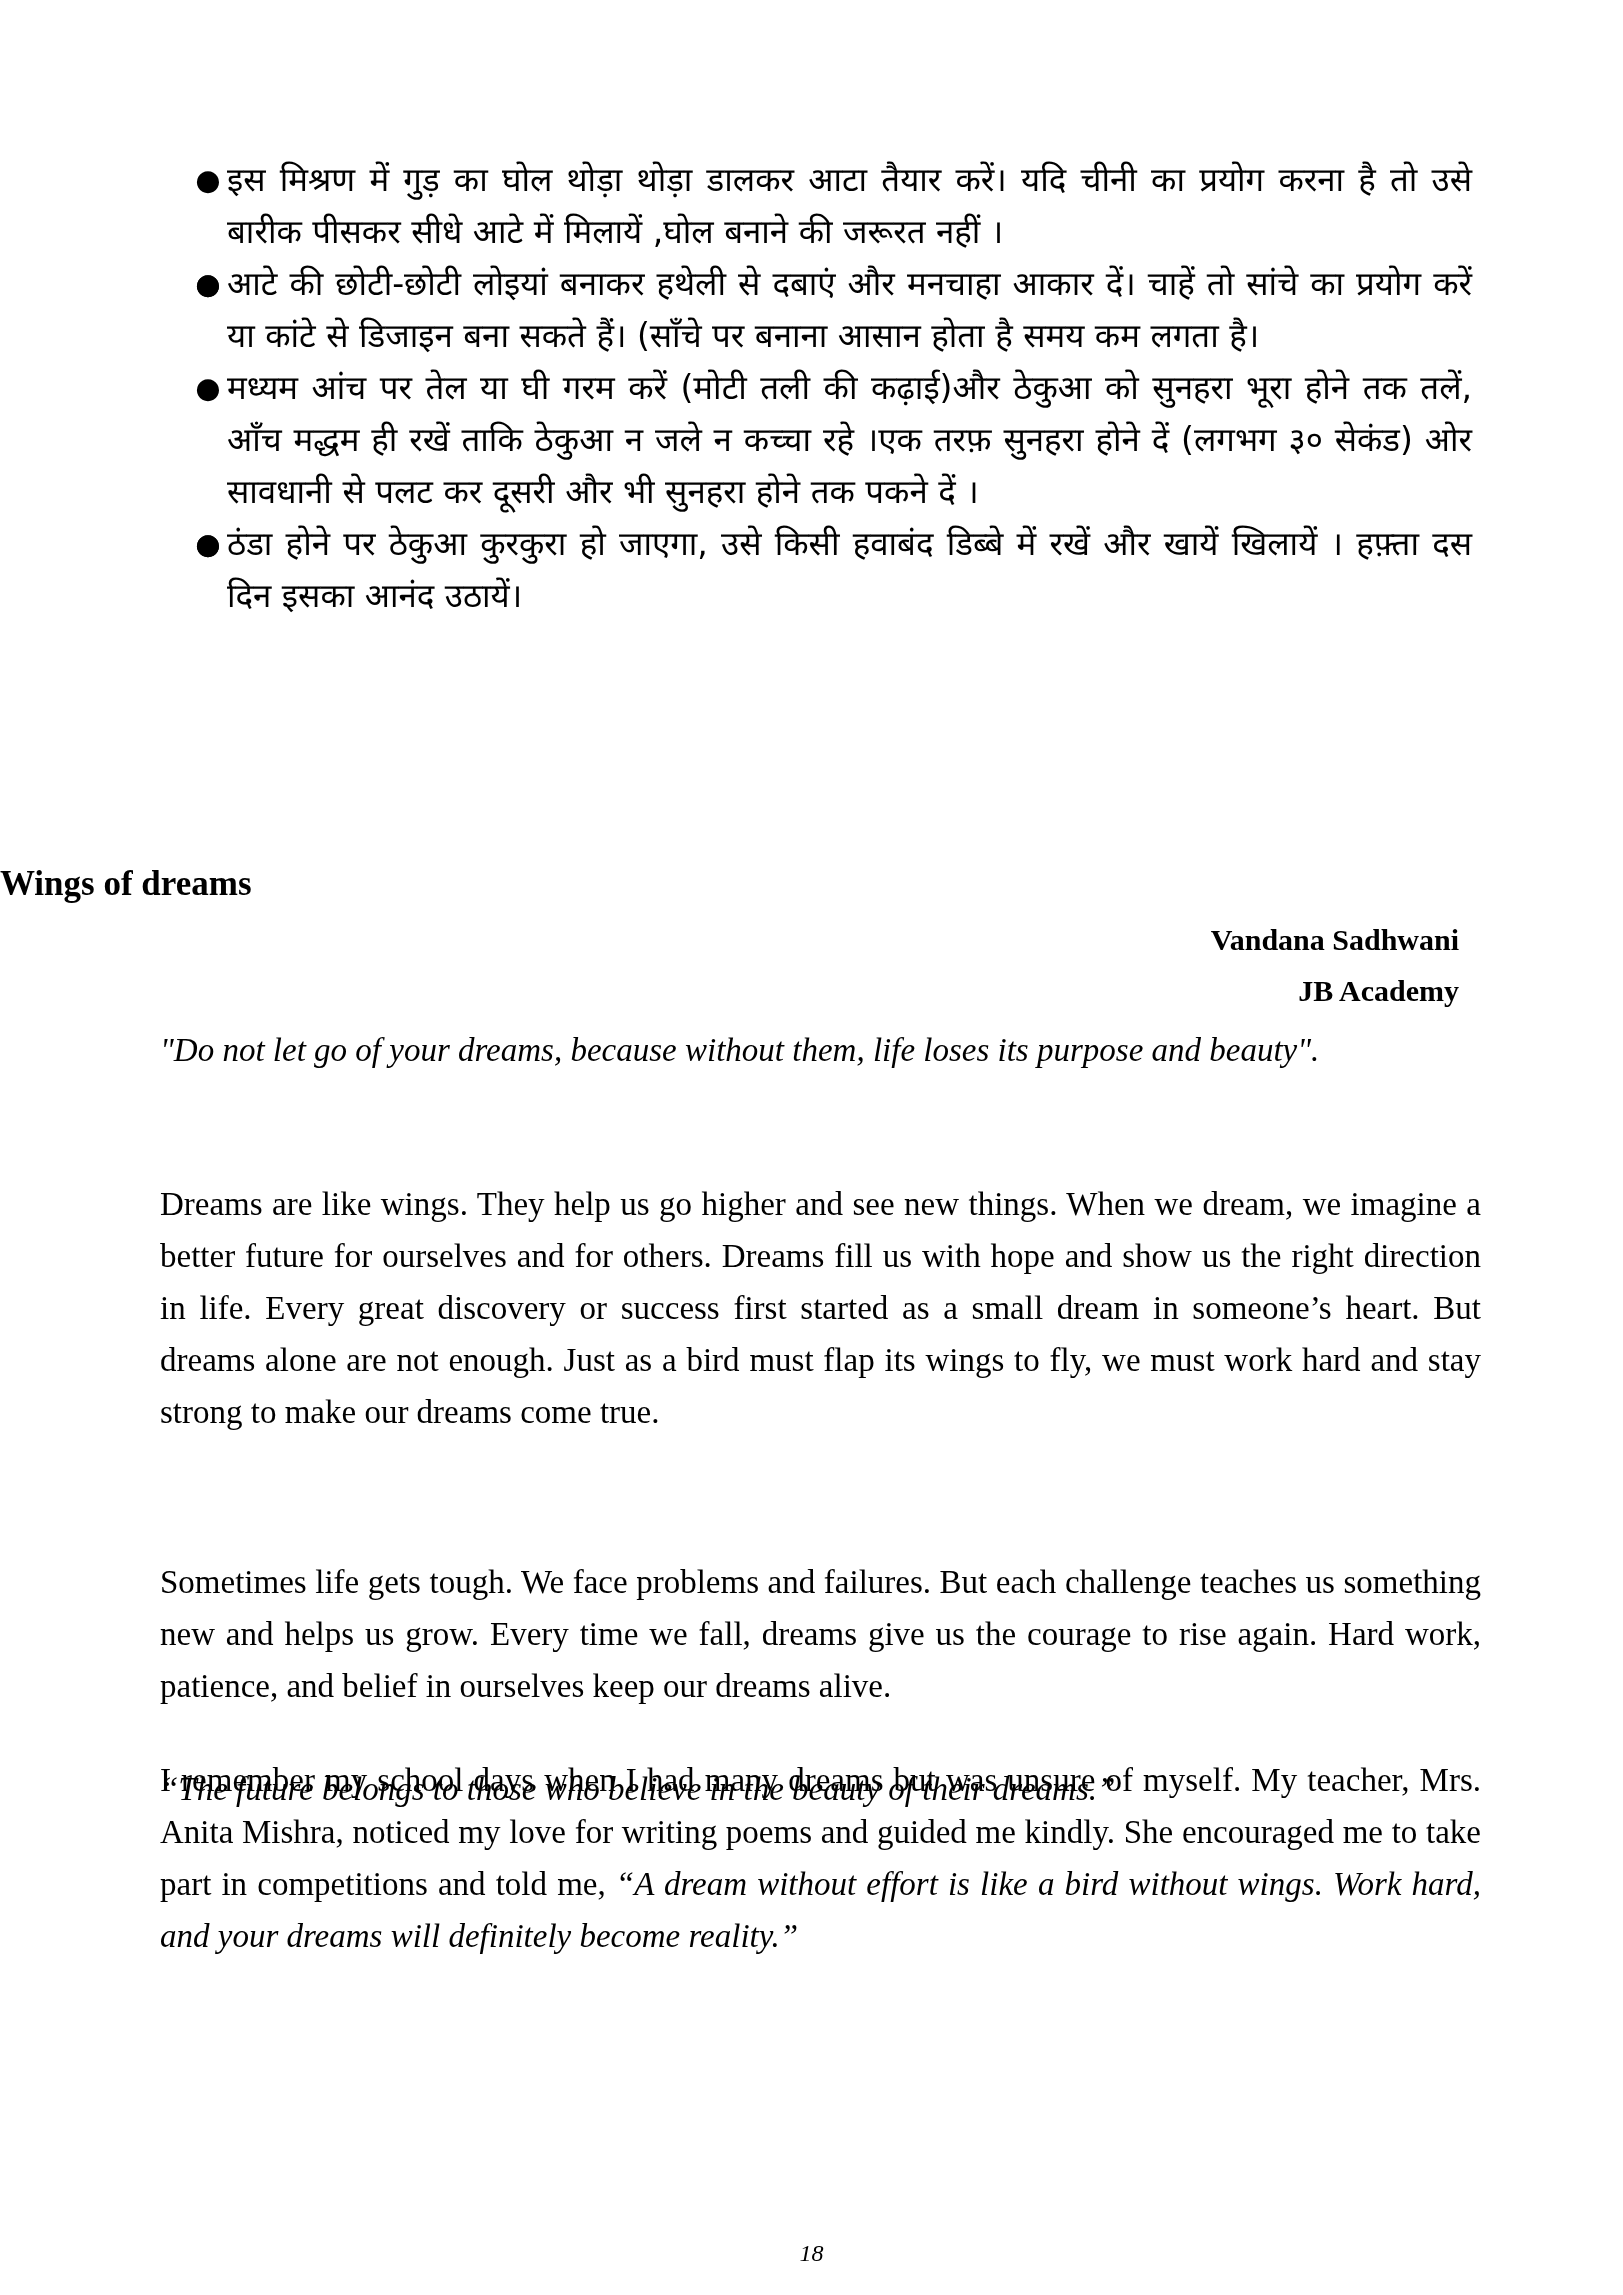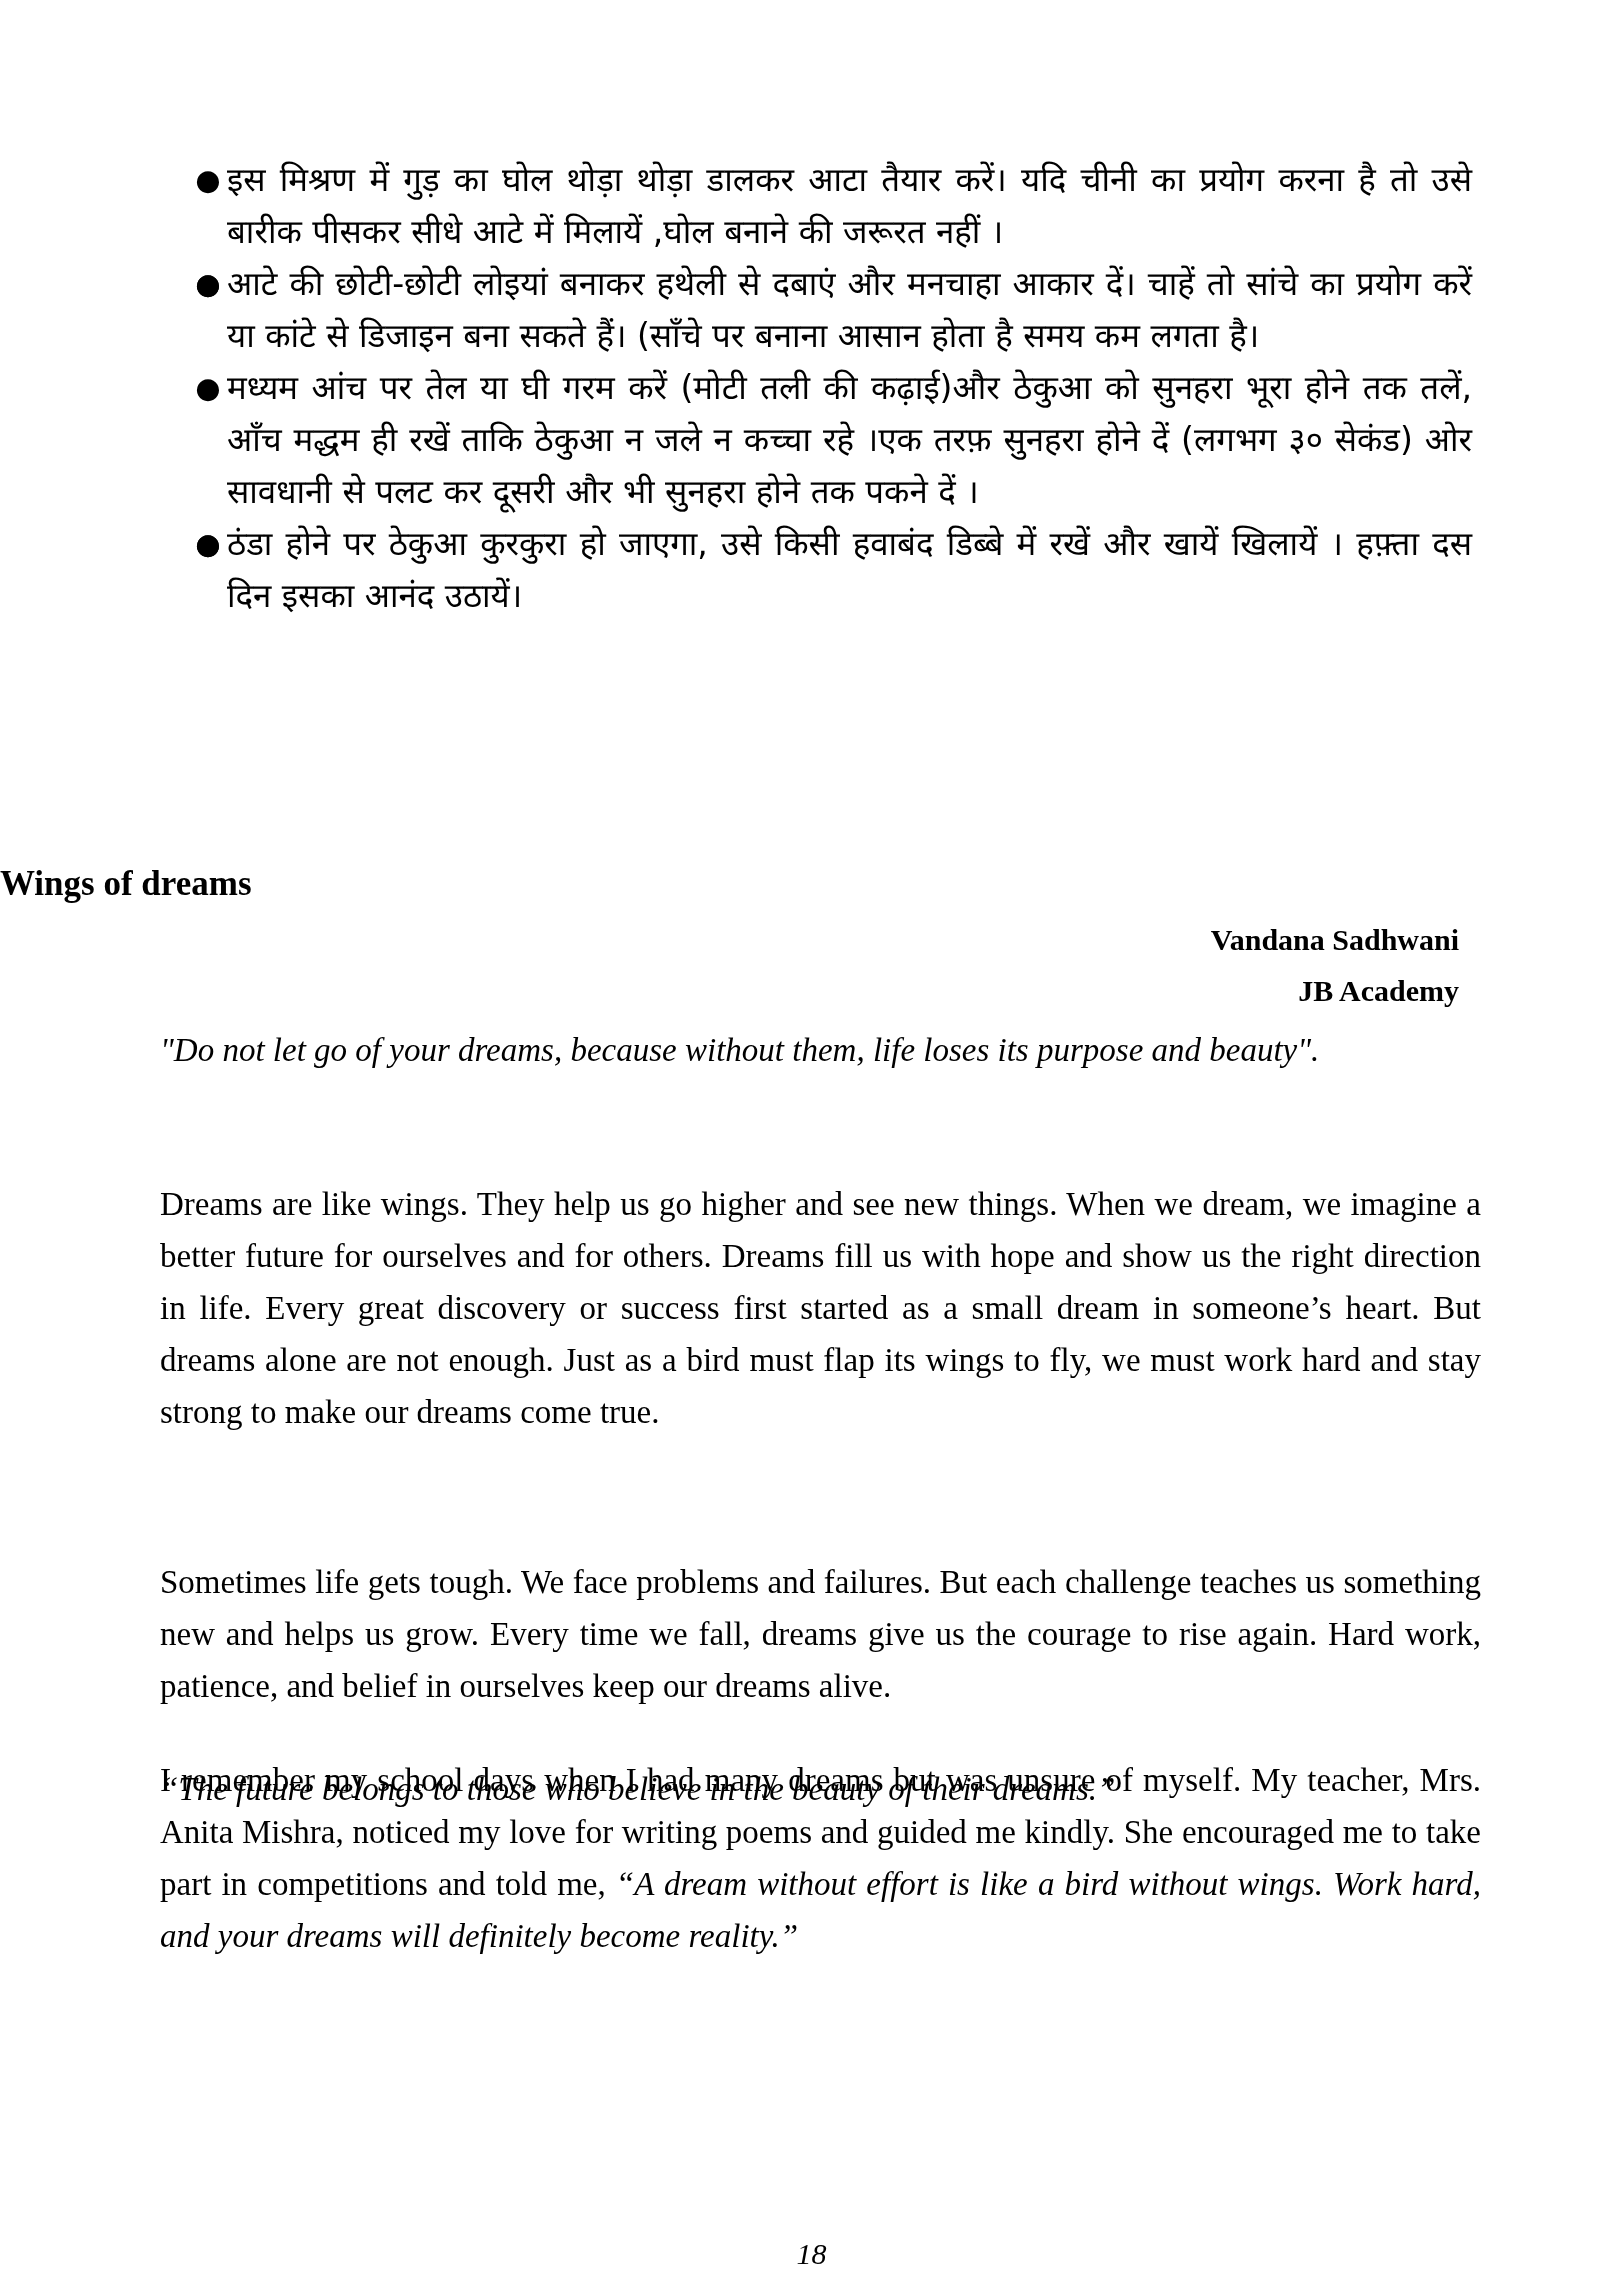--- a/index.html
+++ b/index.html
@@ -88,21 +88,21 @@
     .quote2 { top: 1763px; font-style: italic; }
     .para3 { top: 1754px; }
     .page-number {
       position: absolute;
       left: 0;
       width: 1623px;
       top: 2235px;
       text-align: center;
       font-family: "Liberation Serif", serif;
       font-style: italic;
-      font-size: 30px;
+      font-size: 24px;
       line-height: 37px;
     }
   </style>
 </head>
 <body>
 
 <div class="page">
 
   <ul class="hindi-list">
     <li><span class="bullet">●</span><span>इस मिश्रण में गुड़ का घोल थोड़ा थोड़ा डालकर आटा तैयार करें। यदि चीनी का प्रयोग करना है तो उसे बारीक पीसकर सीधे आटे में मिलायें ,घोल बनाने की जरूरत नहीं ।</span></li>

